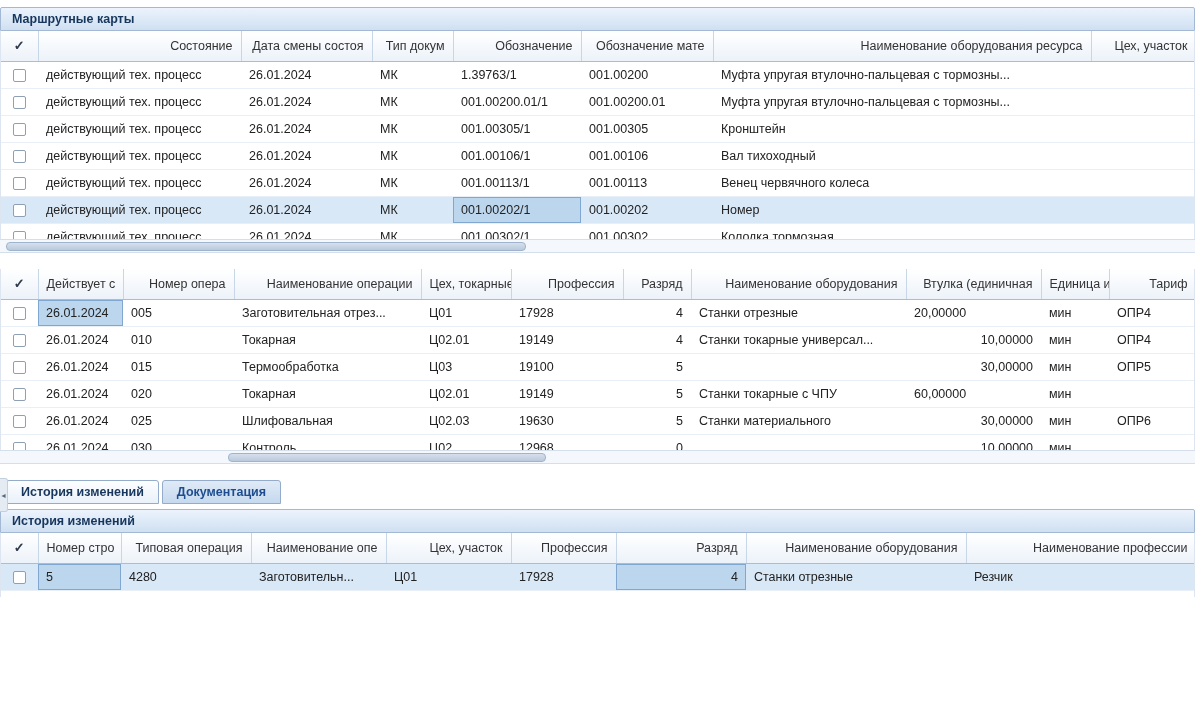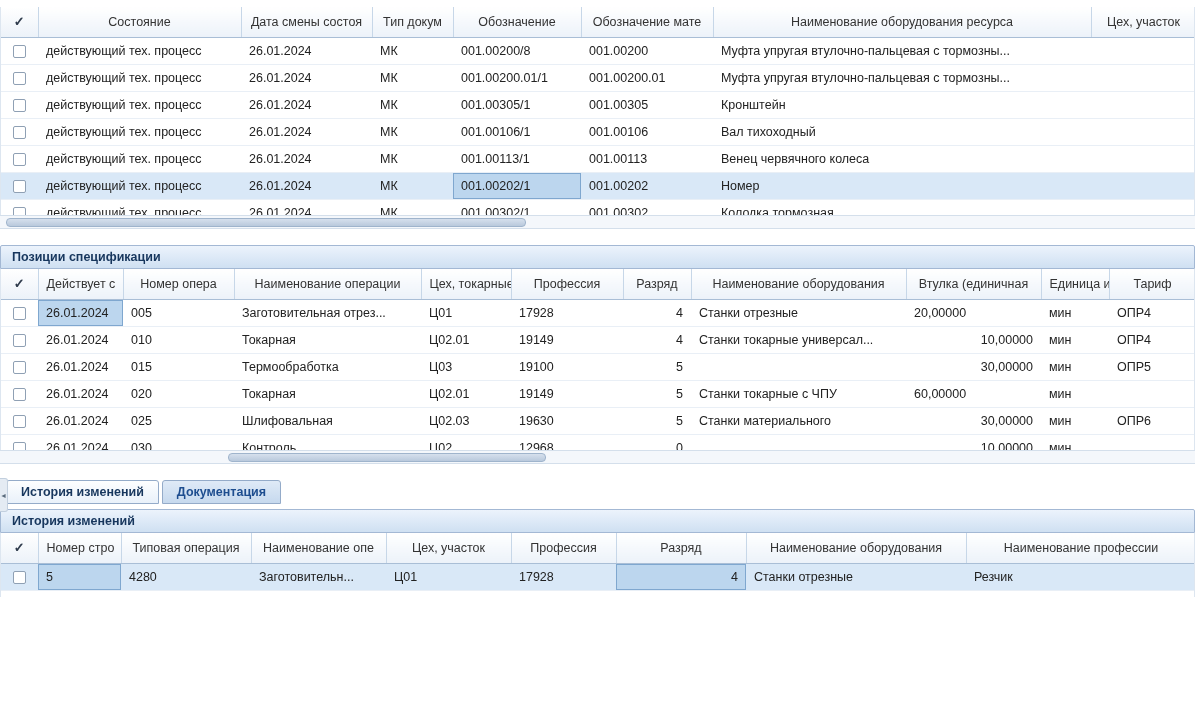--- a/index.html
+++ b/index.html
@@ -35,21 +35,21 @@
   .spec-wrap { height: 181px; }
   .history-wrap { height: 64px; }
 
   table.grid { border-collapse: collapse; table-layout: fixed; width: 1195px; }
   table.grid th {
     height: 30px;
     background: linear-gradient(#ffffff, #ecf2f9);
     border-right: 1px solid #c7d7e8;
     border-bottom: 1px solid #a9bed6;
     font-weight: normal;
-    text-align: center;
+    text-align: right;
     padding: 0 8px;
     color: #333;
     white-space: nowrap;
     overflow: hidden;
     font-size: 12.5px;
   }
   table.grid th.check-col {
     text-align: center;
     padding: 0;
     color: #2f3b4c;
@@ -141,20 +141,23 @@
     font-size: 7px;
     color: #5a6b7d;
   }
 </style>
 </head>
 <body>
 
 <div class="app">
 
   <section>
+    <div class="panel-header">
+      <span class="panel-title">Маршрутные карты</span>
+    </div>
     <div class="grid-wrap route-wrap" id="route-grid">
         <table class="grid">
           <colgroup>
             <col style="width: 37px;">
             <col style="width: 203px;">
             <col style="width: 131px;">
             <col style="width: 81px;">
             <col style="width: 128px;">
             <col style="width: 132px;">
             <col style="width: 378px;">
@@ -171,21 +174,21 @@
               <th>Наименование оборудования ресурса</th>
               <th>Цех, участок</th>
             </tr>
           </thead>
           <tbody>
             <tr>
               <td class="check-col"><span class="cb"></span></td>
               <td>действующий тех. процесс</td>
               <td>26.01.2024</td>
               <td>МК</td>
-              <td>001.00200/8</td>
+              <td>1.39763/1</td>
               <td>001.00200</td>
               <td>Муфта упругая втулочно-пальцевая с тормозны...</td>
               <td></td>
             </tr>
             <tr>
               <td class="check-col"><span class="cb"></span></td>
               <td>действующий тех. процесс</td>
               <td>26.01.2024</td>
               <td>МК</td>
               <td>001.00200.01/1</td>
@@ -247,23 +250,20 @@
         </table>
       </div>
     <div class="hscroll">
       <div class="hthumb" style="left:6px;width:520px;"></div>
     </div>
   </section>
 
   <div class="gap-a"></div>
 
   <section>
-    <div class="panel-header">
-      <span class="panel-title">Позиции спецификации</span>
-    </div>
     <div class="grid-wrap spec-wrap" id="spec-grid">
         <table class="grid">
           <colgroup>
             <col style="width: 37px;">
             <col style="width: 85px;">
             <col style="width: 111px;">
             <col style="width: 187px;">
             <col style="width: 90px;">
             <col style="width: 112px;">
             <col style="width: 68px;">

